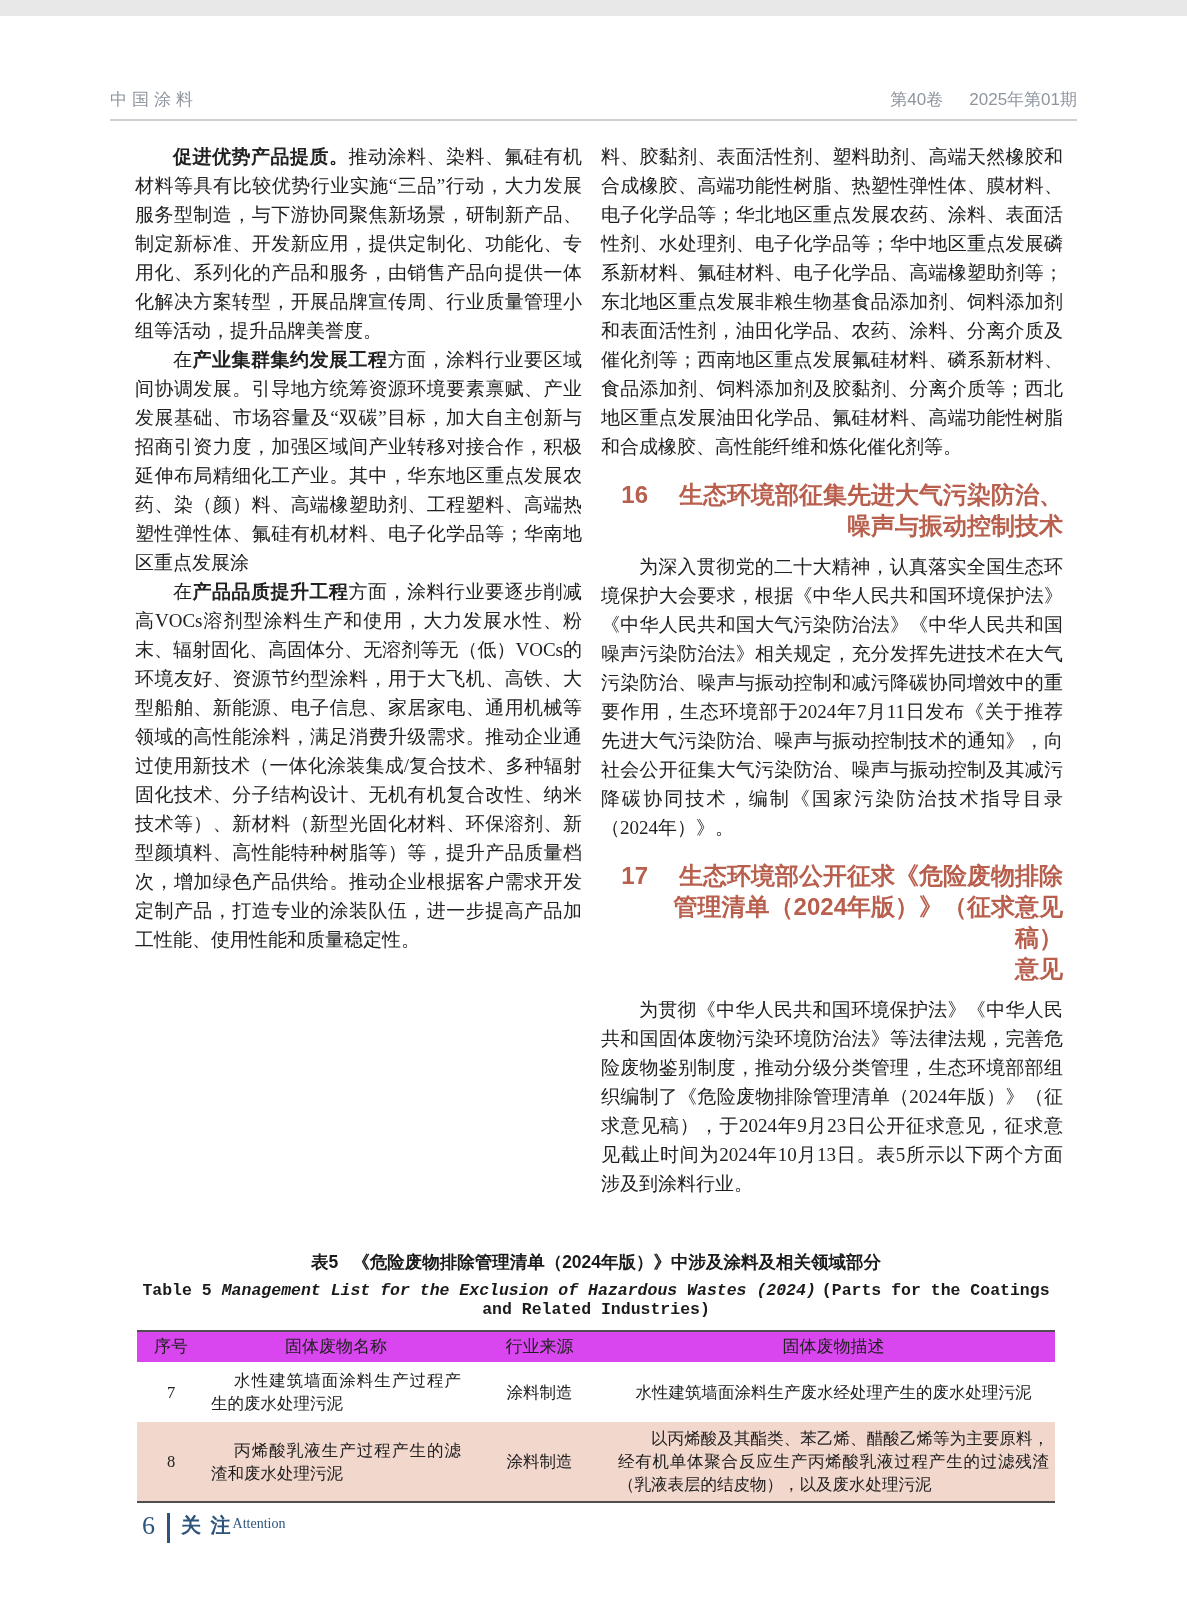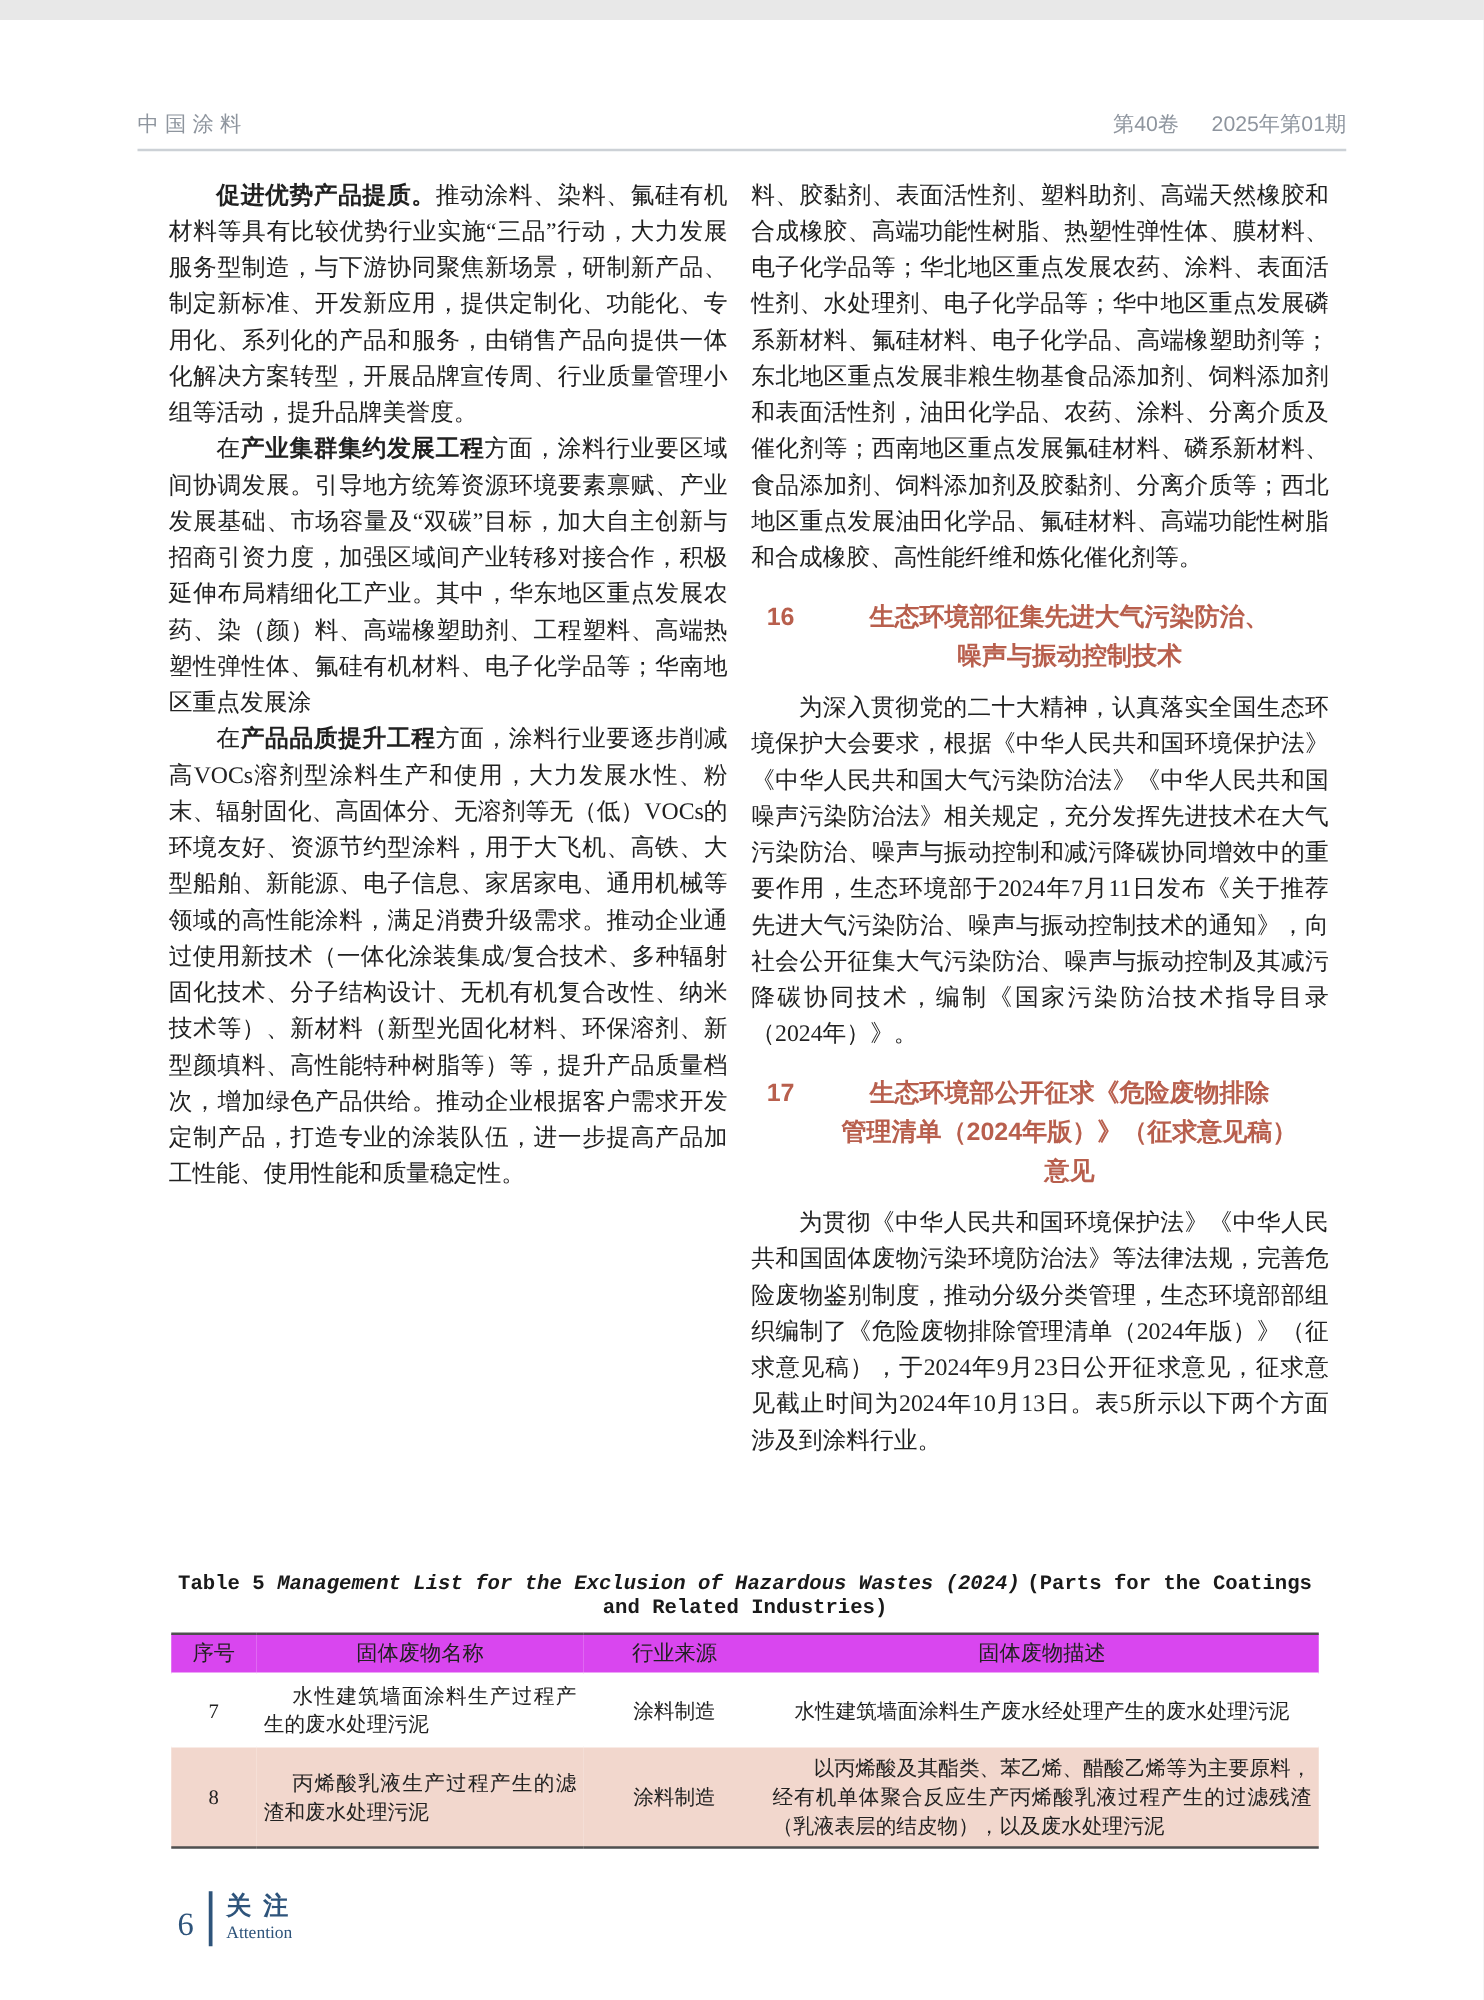--- a/index.html
+++ b/index.html
@@ -26,21 +26,21 @@
   .col-left  { left:135px; width:447px; }
   .col-right { left:601px; width:462px; }
   .para { margin:0; font-size:19px; line-height:29px; text-align:justify; }
   .para.indent { text-indent:2em; }
   .run-head { font-family:"Liberation Sans","DejaVu Sans",sans-serif; font-weight:700; }
 
   
   .sec {
     display:flex; margin:18px 0 11px;
     color:#b85f4d; font-family:"Liberation Sans","DejaVu Sans",sans-serif;
-    font-weight:700; font-size:20px; line-height:31px; text-align:center;
+    font-weight:700; font-size:24px; line-height:31px; text-align:right;
   }
   .sec-num { width:47px; flex:none; }
   .sec-title { flex:1; }
 
   
   .tbl-wrap { position:absolute; left:137px; top:1234px; width:918px; }
   .cap-cn {
     text-align:center; font-family:"Liberation Sans","DejaVu Sans",sans-serif;
     font-weight:700; font-size:17.5px; color:#1a1a1a;
   }
@@ -61,21 +61,21 @@
   table.hz tr.row-alt td { background:#f2d7cd; }
   .cell-no, .cell-src { text-align:center; }
   .cell-name { text-align:justify; text-indent:1.4em; padding-left:14px; padding-right:30px; }
   .cell-desc-center { text-align:center; }
   .cell-desc-justify { text-align:justify; text-indent:2em; padding-left:10px; padding-right:8px; }
 
   
   .footer { position:absolute; left:142px; top:1497px; display:flex; color:#2e547b; }
   .pg-num { font-size:26px; line-height:26px; align-self:flex-end; margin-right:12px; margin-bottom:4px; }
   .foot-bar { width:3px; background:#2e547b; margin-right:11px; }
-  .foot-labels { display:flex; flex-direction:column; padding:1px 0 2px; }
+  .foot-labels { display:flex; flex-direction:row; padding:1px 0 2px; }
   .foot-cn {
     font-family:"Liberation Sans","DejaVu Sans",sans-serif; font-weight:700;
     font-size:20px; line-height:23px; letter-spacing:2px;
   }
   .foot-en { font-size:14px; line-height:16px; margin-top:2px; }
 </style>
 </head>
 <body>
 
 <div class="page">
@@ -111,20 +111,21 @@
       <div class="sec-title">
         <div>生态环境部公开征求《危险废物排除</div>
         <div>管理清单（2024年版）》（征求意见稿）</div>
         <div>意见</div>
       </div>
     </div>
     <p class="para indent">为贯彻《中华人民共和国环境保护法》《中华人民共和国固体废物污染环境防治法》等法律法规，完善危险废物鉴别制度，推动分级分类管理，生态环境部部组织编制了《危险废物排除管理清单（2024年版）》（征求意见稿），于2024年9月23日公开征求意见，征求意见截止时间为2024年10月13日。表5所示以下两个方面涉及到涂料行业。</p>
   </div>
 
   <div class="tbl-wrap">
+    <div class="cap-cn"><span class="cap-label">表5</span><span>《危险废物排除管理清单（2024年版）》中涉及涂料及相关领域部分</span></div>
     <div class="cap-en"><span class="cap-label">Table 5</span><span class="it">Management List for the Exclusion of Hazardous Wastes (2024)</span><span>(Parts for the Coatings and Related Industries)</span></div>
 
     <table class="hz">
       <colgroup>
         <col style="width:68px">
           <col style="width:262px">
           <col style="width:145px">
           <col style="width:443px">
       </colgroup>
       <thead>

